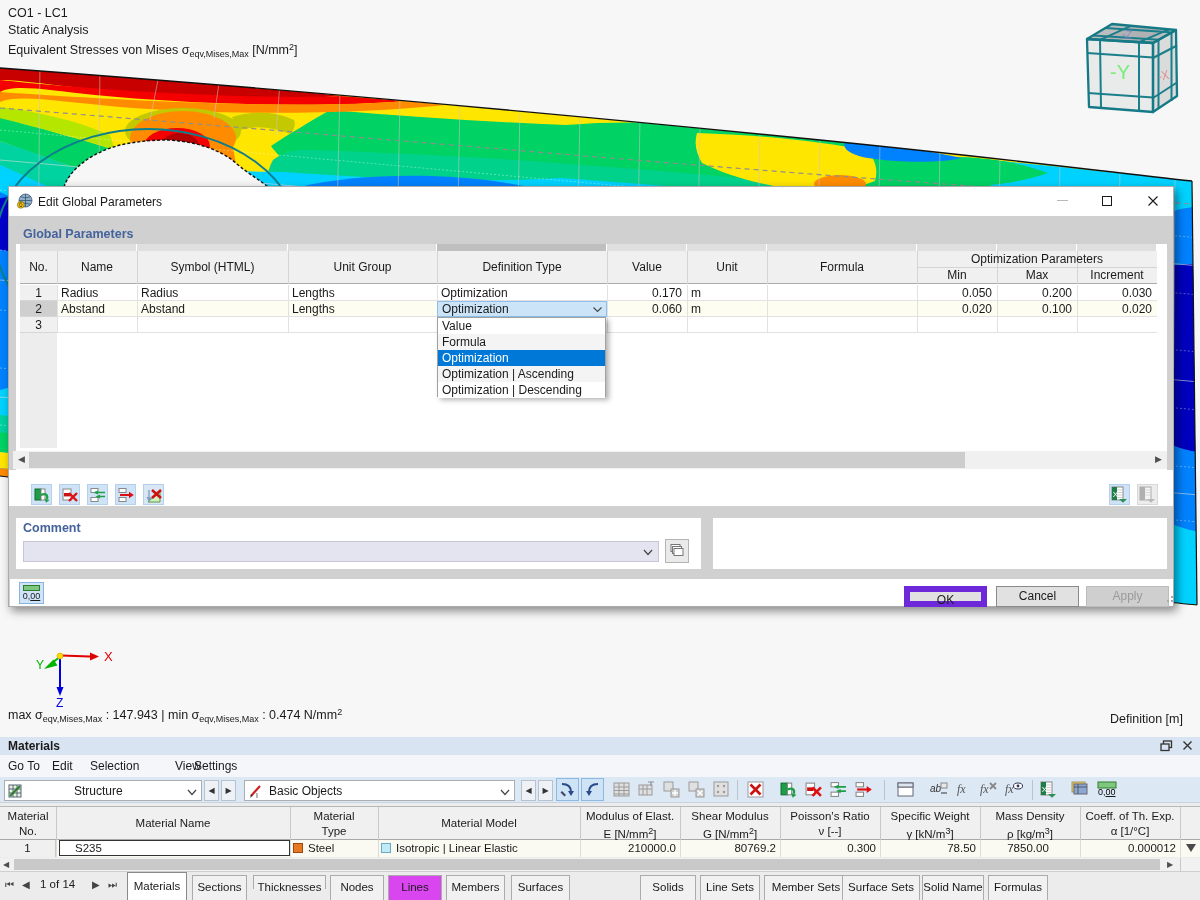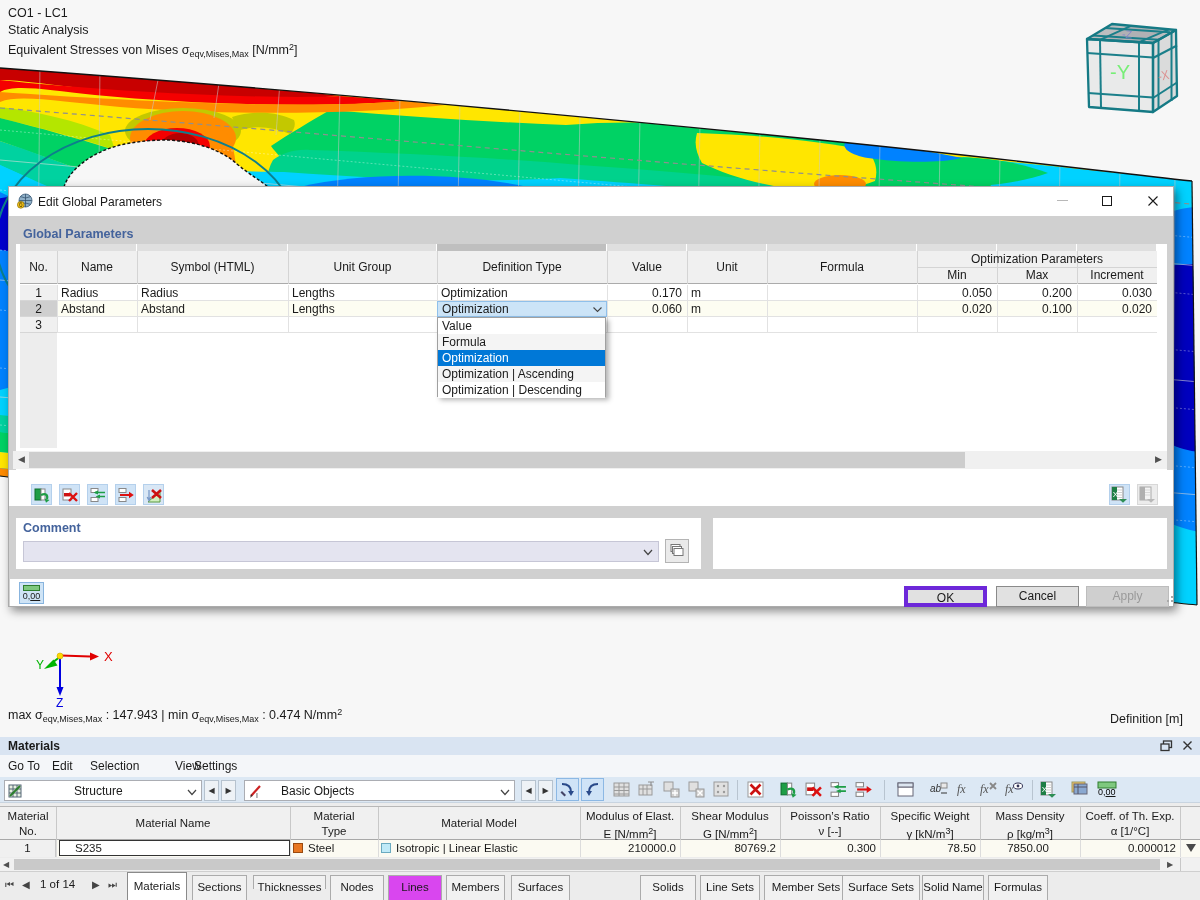--- a/index.html
+++ b/index.html
@@ -367,21 +367,21 @@
       </svg>
     </div>
   </div>
   <div class="abs" style="left:704px;top:331px;width:454px;height:51px;background:#ffffff;"></div>
 
   <div class="abs" style="left:1px;top:392px;width:1163px;height:27px;background:#ffffff;">
     <div class="abs" style="left:9px;top:3px;width:25px;height:22px;background:#cfe4f6;border:1px solid #88b4de;text-align:center;">
       <div style="width:17px;height:6px;margin:2px auto 0;background:#7ec87e;border:1px solid #2e7d2e;"></div>
       <div style="font-size:9px;color:#1a1a1a;">0,<span style="text-decoration:underline;">00</span></div>
     </div>
-    <div class="abs" style="left:894px;top:7px;width:83px;height:21px;background:#e1e1e1;border:4px solid #6d28d9;text-align:center;line-height:17px;">OK</div>
+    <div class="abs" style="left:894px;top:7px;width:83px;height:21px;background:#e1e1e1;border:6px solid #6d28d9;text-align:center;line-height:17px;">OK</div>
     <div class="abs" style="left:986px;top:7px;width:83px;height:21px;background:#e1e1e1;border:1px solid #8a8a8a;text-align:center;line-height:19px;">Cancel</div>
     <div class="abs" style="left:1076px;top:7px;width:83px;height:21px;background:#cfcfcf;border:1px solid #bdbdbd;text-align:center;line-height:19px;color:#9a9a9a;">Apply</div>
     <svg class="abs" style="left:1154px;top:14px;" width="10" height="10">
       <g fill="#a9a9a9">
           <rect x="7" y="7" width="2" height="2"></rect>
           <rect x="7" y="3" width="2" height="2"></rect>
           <rect x="3" y="7" width="2" height="2"></rect>
         </g>
       </svg>
   </div>
@@ -418,21 +418,21 @@
         </svg>
       </div>
       <div class="abs" style="left:204px;top:3px;width:15px;height:21px;background:#eef2f6;border:1px solid #b6c2ce;text-align:center;font-size:8px;line-height:20px;color:#333;">◀</div>
       <div class="abs" style="left:221px;top:3px;width:15px;height:21px;background:#eef2f6;border:1px solid #b6c2ce;text-align:center;font-size:8px;line-height:20px;color:#333;">▶</div>
       <div class="abs" style="left:244px;top:3px;width:271px;height:21px;background:#fff;border:1px solid #abadb3;">
         <svg class="abs" style="left:4px;top:2px;" width="15" height="16" viewBox="0 0 15 16">
           <path d="M2 13 L11 3" stroke="#cc2222" stroke-width="2.2"></path>
           <path d="M1.2 15 L3.5 12.5 L2 11.2 Z" fill="#333"></path>
           <text x="7" y="15" font-size="7" fill="#333" font-family="Liberation Sans">I</text>
         </svg>
-        <span class="abs" style="left:36px;top:3px;">Basic Objects</span>
+        <span class="abs" style="left:24px;top:3px;">Basic Objects</span>
         <svg class="abs" style="left:255px;top:8px;" width="10" height="7">
           <path d="M1 1 L5 5.5 L9 1" stroke="#444" stroke-width="1.2" fill="none"></path>
         </svg>
       </div>
       <div class="abs" style="left:521px;top:3px;width:15px;height:21px;background:#eef2f6;border:1px solid #b6c2ce;text-align:center;font-size:8px;line-height:20px;color:#333;">◀</div>
       <div class="abs" style="left:538px;top:3px;width:15px;height:21px;background:#eef2f6;border:1px solid #b6c2ce;text-align:center;font-size:8px;line-height:20px;color:#333;">▶</div>
       <div class="abs" style="left:556px;top:1px;width:23px;height:23px;background:#cfe3f7;border:1px solid #8cb8e4;"><svg width="18" height="18" style="margin:2px" viewBox="0 0 18 18">
           <path d="M3 3 C10 3 12 6 12 11" stroke="#2a4a8a" stroke-width="2" fill="none"></path>
           <polygon points="9,10 15,10 12,15" fill="#2a4a8a"></polygon>
           <path d="M3 10 L7 14 L5.5 15.5 L1.5 11.5 Z" fill="#446"></path>

